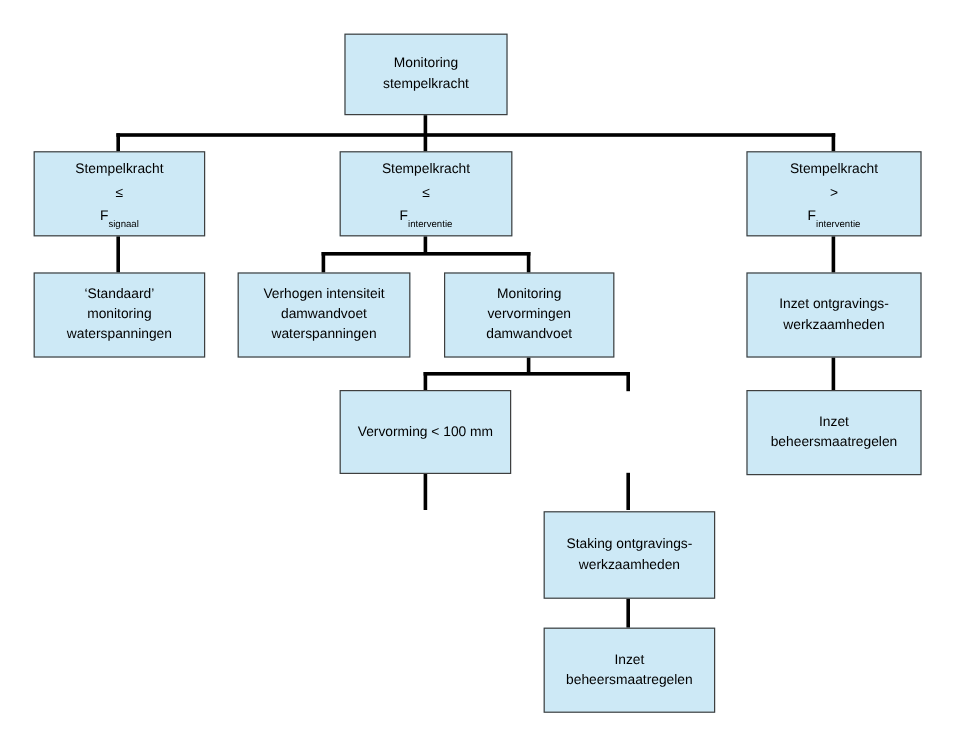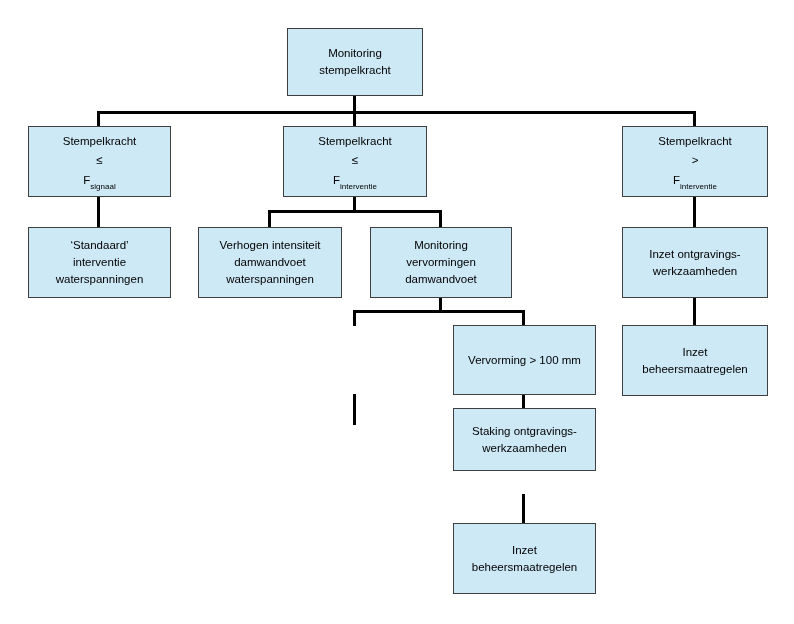--- a/index.html
+++ b/index.html
@@ -88,21 +88,21 @@
   </div>
 
   <div class="node cond" style="left:622px;top:126px;width:146px;height:71px">
     <span class="line">Stempelkracht</span>
     <span class="line">&gt;</span>
     <span class="line"><span>F</span><sub>interventie</sub></span>
   </div>
 
   <div class="node" style="left:28px;top:227px;width:143px;height:71px">
     <span class="lbl">‘Standaard’
-interventie
+monitoring
 waterspanningen</span>
   </div>
 
   <div class="node" style="left:198px;top:227px;width:144px;height:71px">
     <span class="lbl">Verhogen intensiteit
 damwandvoet
 waterspanningen</span>
   </div>
 
   <div class="node" style="left:370px;top:227px;width:142px;height:71px">
@@ -114,27 +114,27 @@
   <div class="node" style="left:622px;top:227px;width:146px;height:71px">
     <span class="lbl">Inzet ontgravings-
 werkzaamheden</span>
   </div>
 
   <div class="node" style="left:622px;top:325px;width:146px;height:71px">
     <span class="lbl">Inzet
 beheersmaatregelen</span>
   </div>
 
-
-  <div class="node" style="left:453px;top:325px;width:143px;height:70px">
-    <span class="lbl">Vervorming &gt; 100 mm</span>
+  <div class="node" style="left:283px;top:325px;width:143px;height:70px">
+    <span class="lbl">Vervorming &lt; 100 mm</span>
   </div>
 
 
-  <div class="node" style="left:453px;top:408px;width:143px;height:63px">
+
+  <div class="node" style="left:453px;top:426px;width:143px;height:73px">
     <span class="lbl">Staking ontgravings-
 werkzaamheden</span>
   </div>
 
   <div class="node" style="left:453px;top:523px;width:143px;height:71px">
     <span class="lbl">Inzet
 beheersmaatregelen</span>
   </div>
 
 </div>

